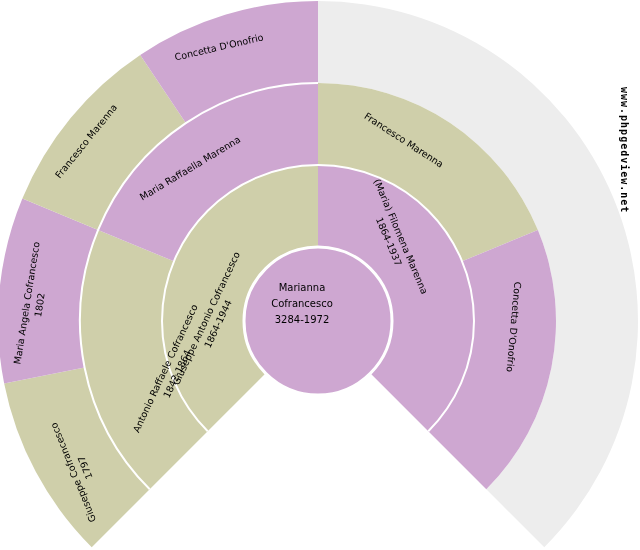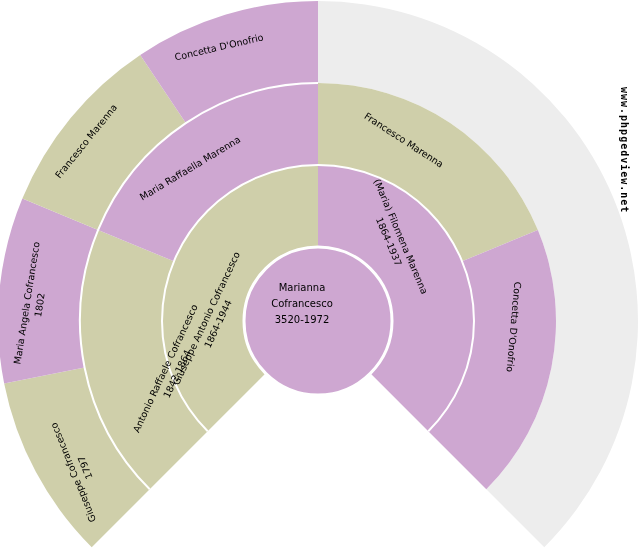--- a/index.html
+++ b/index.html
@@ -32,21 +32,21 @@
       <path d="M 140.22 54.93 A 320 320 0 0 0 22.36 198.54 L 98.12 229.92 A 238 238 0 0 1 185.77 123.11 Z" fill="#cfcfaa"></path>
       <path d="M 318.00 1.00 A 320 320 0 0 0 140.22 54.93 L 185.77 123.11 A 238 238 0 0 1 318.00 83.00 Z" fill="#cea7d1"></path>
       <path d="M 207.69 431.31 A 156 156 0 1 1 428.31 431.31" fill="none" stroke="#ffffff" stroke-width="2"></path>
       <path d="M 149.71 489.29 A 238 238 0 0 1 318.00 83.00" fill="none" stroke="#ffffff" stroke-width="2"></path>
       <circle cx="318" cy="321" r="74" fill="#cea7d1" stroke="#ffffff" stroke-width="3"></circle>
     </svg>
 
   <div class="lbl center-lbl" style="left:302px;top:304px;--r:0deg">
     <div>Marianna</div>
     <div>Cofrancesco</div>
-    <div>3520-1972</div>
+    <div>3284-1972</div>
   </div>
 
   <div class="lbl" style="left:212px;top:321px;--r:-65deg">
     <div>Giuseppe Antonio Cofrancesco</div>
     <div>1864-1944</div>
   </div>
   <div class="lbl" style="left:395px;top:239px;--r:67deg">
     <div>(Maria) Filomena Marenna</div>
     <div>1864-1937</div>
   </div>

